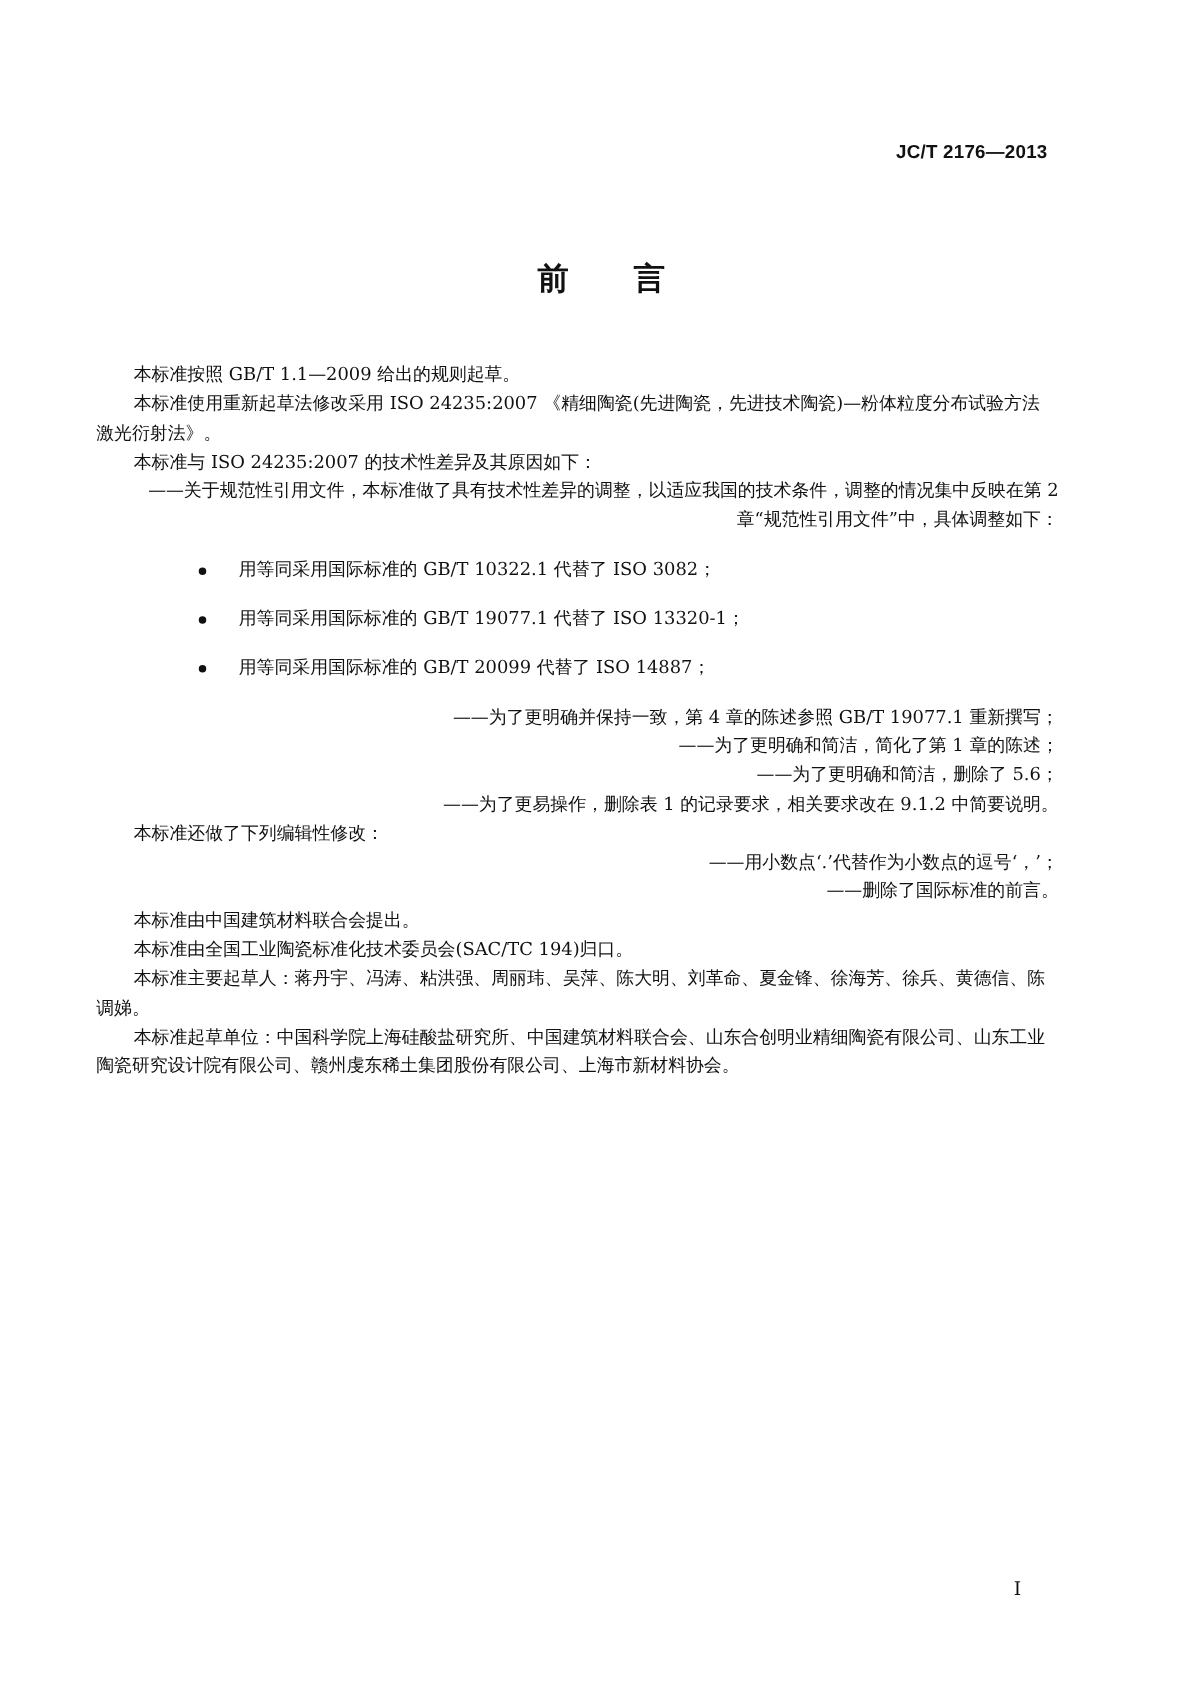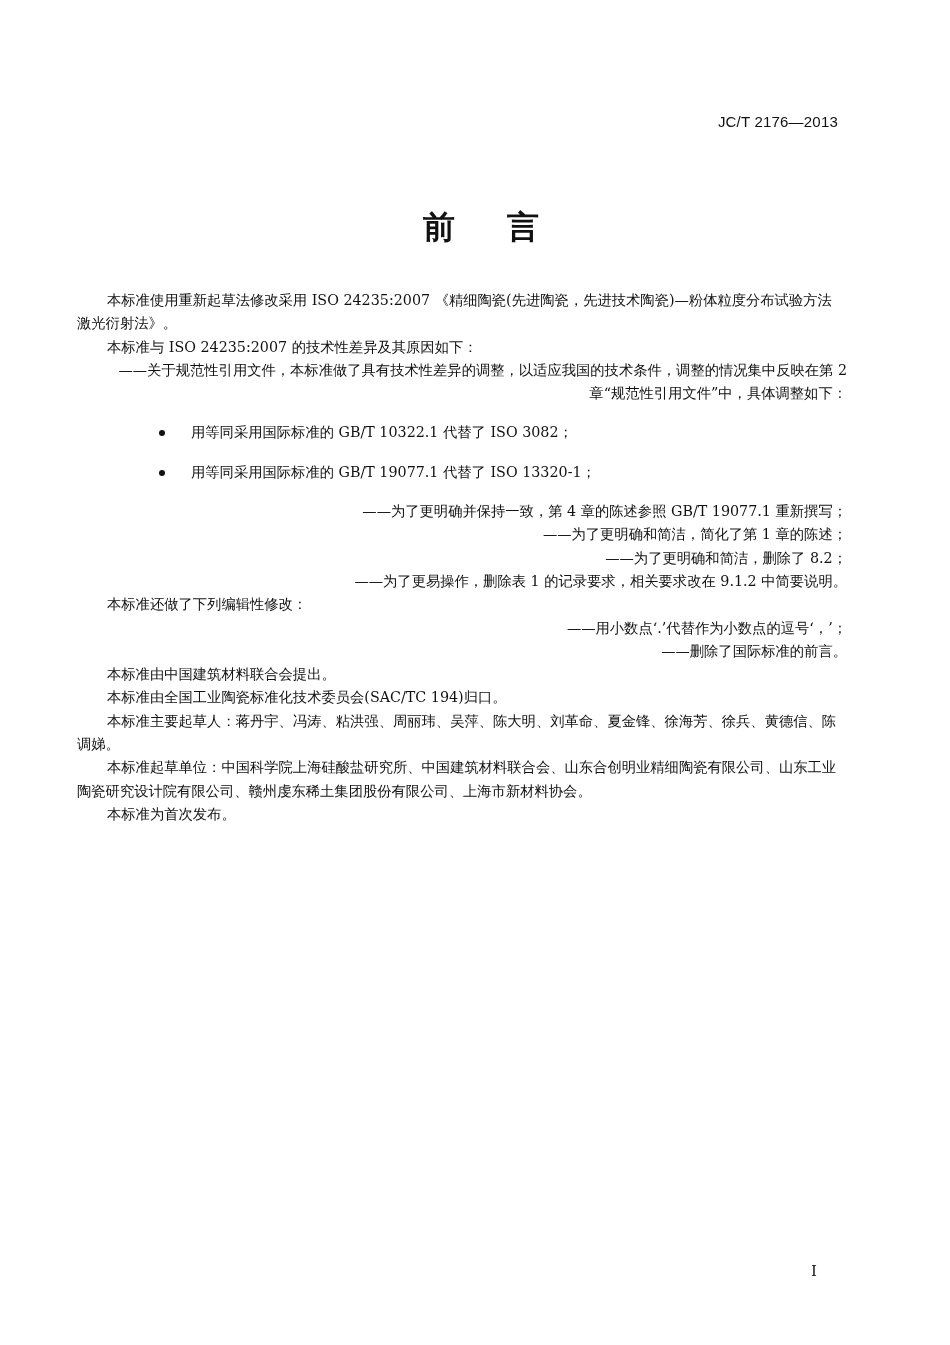--- a/index.html
+++ b/index.html
@@ -1,59 +1,63 @@
 <!DOCTYPE html>
 <html><head>
 <meta charset="utf-8">
 <style>
   html, body { margin:0; padding:0; background:#ffffff; }
   body { width:950px; height:1345px; position:relative; overflow:hidden;
          font-family:"DejaVu Serif", "Liberation Serif", serif; color:#111; }
   .std-code { position:absolute; top:113px; right:112px; font-family:"Liberation Sans", sans-serif;
-              font-size:15px; font-weight:normal; letter-spacing:0.2px; }
+              font-size:15px; font-weight:bold; letter-spacing:0.2px; }
   .page-title { position:absolute; top:206px; left:0; width:950px; text-align:center;
-                font-family:"DejaVu Sans", sans-serif; font-weight:bold; font-size:32px; letter-spacing:52px;
+                font-family:"DejaVu Sans", sans-serif; font-weight:bold; font-size:25px; letter-spacing:52px;
                 padding-left:64px; box-sizing:border-box; }
   .content { position:absolute; top:289px; left:77px; width:770px; font-size:14.3px; line-height:23.3px; }
   .p { margin:0; text-indent:30px; }
   .dash { margin:0; padding-left:30px; text-indent:0;text-align:right; }
   .dash.wrap { padding-left:60px; text-indent:-30px; }
   .bullet { margin:16px; padding-left:68px; position:relative; }
   .bullet .dot { position:absolute; left:66px; top:9px; width:6px; height:6px; border-radius:50%; background:#111; }
   .bullet .txt { padding-left:30px; display:inline-block; }
   .page-num { position:absolute; top:1262px; left:811px; font-size:15px; }
 </style>
 </head>
 <body>
 
 <div class="std-code">JC/T 2176—2013</div>
 
 <div class="page-title">前言</div>
 
 <div class="content">
+  <p class="p">本标准按照 GB/T 1.1—2009 给出的规则起草。</p>
   <p class="p">本标准使用重新起草法修改采用 ISO 24235:2007 《精细陶瓷(先进陶瓷，先进技术陶瓷)—粉体粒度分布试验方法 激光衍射法》。</p>
   <p class="p">本标准与 ISO 24235:2007 的技术性差异及其原因如下：</p>
   <p class="dash wrap">——关于规范性引用文件，本标准做了具有技术性差异的调整，以适应我国的技术条件，调整的情况集中反映在第 2 章“规范性引用文件”中，具体调整如下：</p>
 
   <div class="bullet">
     <span class="dot"></span>
     <span class="txt">用等同采用国际标准的 GB/T 10322.1 代替了 ISO 3082；</span>
   </div>
   <div class="bullet">
     <span class="dot"></span>
     <span class="txt">用等同采用国际标准的 GB/T 19077.1 代替了 ISO 13320-1；</span>
   </div>
+  <div class="bullet">
+    <span class="dot"></span>
+    <span class="txt">用等同采用国际标准的 GB/T 20099 代替了 ISO 14887；</span>
+  </div>
 
   <p class="dash">——为了更明确并保持一致，第 4 章的陈述参照 GB/T 19077.1 重新撰写；</p>
   <p class="dash">——为了更明确和简洁，简化了第 1 章的陈述；</p>
-  <p class="dash">——为了更明确和简洁，删除了 8.2；</p>
+  <p class="dash">——为了更明确和简洁，删除了 5.6；</p>
   <p class="dash">——为了更易操作，删除表 1 的记录要求，相关要求改在 9.1.2 中简要说明。</p>
   <p class="p">本标准还做了下列编辑性修改：</p>
   <p class="dash">——用小数点‘.’代替作为小数点的逗号‘，’；</p>
   <p class="dash">——删除了国际标准的前言。</p>
   <p class="p">本标准由中国建筑材料联合会提出。</p>
   <p class="p">本标准由全国工业陶瓷标准化技术委员会(SAC/TC 194)归口。</p>
   <p class="p">本标准主要起草人：蒋丹宇、冯涛、粘洪强、周丽玮、吴萍、陈大明、刘革命、夏金锋、徐海芳、徐兵、黄德信、陈调娣。</p>
   <p class="p">本标准起草单位：中国科学院上海硅酸盐研究所、中国建筑材料联合会、山东合创明业精细陶瓷有限公司、山东工业陶瓷研究设计院有限公司、赣州虔东稀土集团股份有限公司、上海市新材料协会。</p>
-  <p class="p">本标准为首次发布。</p>
 </div>
 
 <div class="page-num">I</div>
 
 </body></html>

